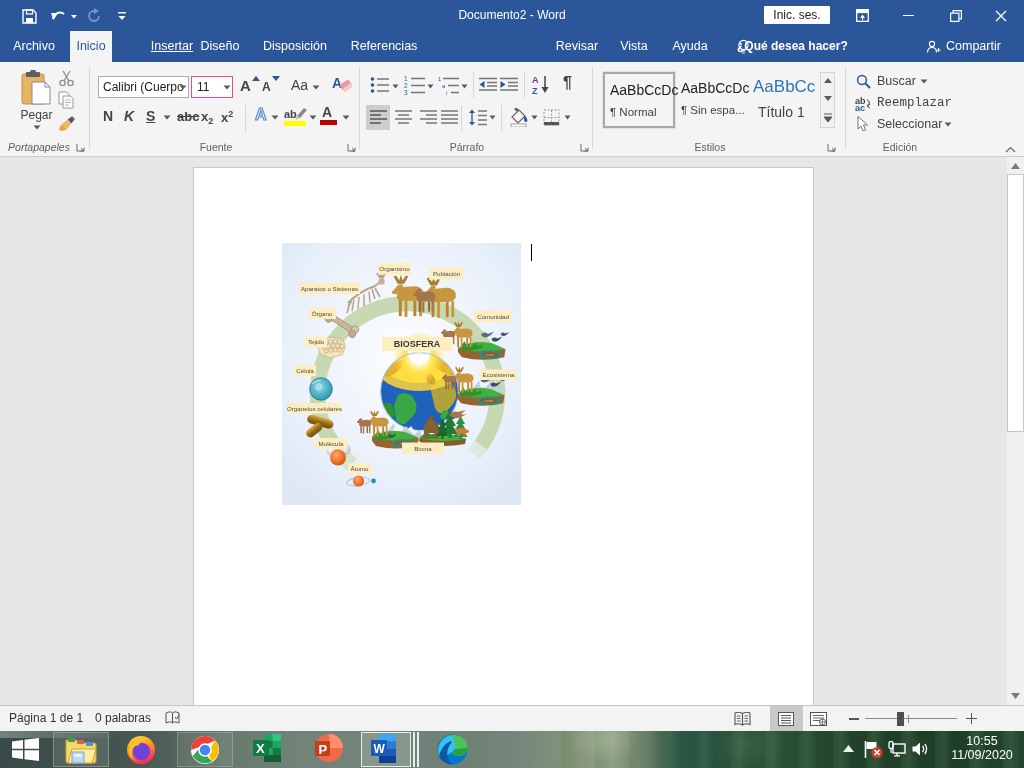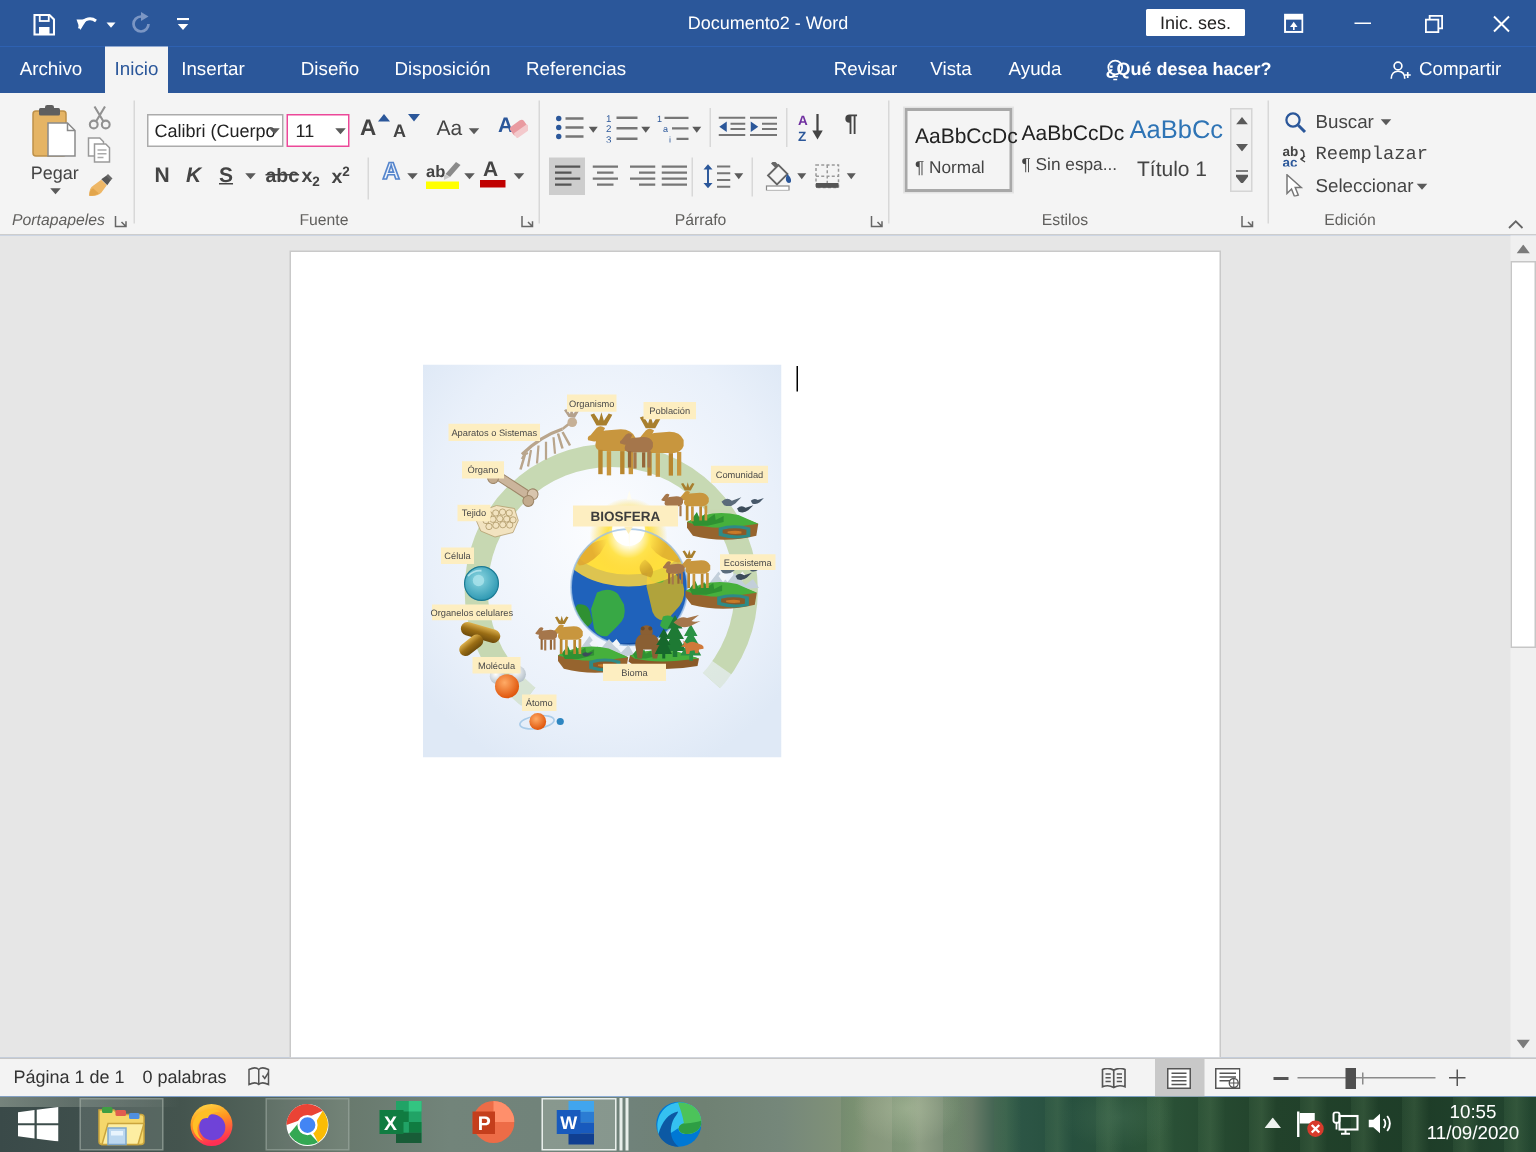--- a/index.html
+++ b/index.html
@@ -1,17 +1,17 @@
 <!DOCTYPE html>
 <html><head>
 <meta charset="utf-8">
 <style>
 * { margin:0; padding:0; box-sizing:border-box; }
 html,body { width:1024px; height:768px; overflow:hidden; font-family:"Liberation Sans", sans-serif; }
-#screen { position:absolute; left:0; top:0; width:1024px; height:768px; background:#3b82f6; }
+#screen { position:absolute; left:0; top:0; width:1024px; height:768px; background:#ec4899; }
 .abs { position:absolute; }
 
 
 #titlebar { position:absolute; left:0; top:0; width:1024px; height:31px; background:#2b579a; color:#fff; }
 #tabrow { position:absolute; left:0; top:31px; width:1024px; height:31px; background:#2b579a; }
 .tab { position:absolute; top:0; height:31px; line-height:31px; color:#fff; font-size:12.5px; text-align:center; }
 #tab-inicio { background:#f4f4f4; color:#2b579a; }
 .titletext { position:absolute; top:0; width:100%; text-align:center; height:31px; line-height:31px; font-size:12px; color:#fff; }
 
 
@@ -76,21 +76,21 @@
       <path d="M3.1 3.1 V0.6 H11.4 V8.9 H9" fill="none" stroke="#fff" stroke-width="1.2"></path>
     </svg>
 
     <svg class="abs" style="left:995px;top:10px" width="12" height="12" viewBox="0 0 12 12">
       <path d="M1 1 L11 11 M11 1 L1 11" stroke="#fff" stroke-width="1.3"></path>
     </svg>
   </div>
   <div id="tabrow">
     <div class="tab" style="left:10px;width:48px;">Archivo</div>
     <div class="tab" id="tab-inicio" style="left:70px;width:42px;">Inicio</div>
-    <div class="tab" style="left:116px;width:52px;">Insertar</div>
+    <div class="tab" style="left:146px;width:52px;text-decoration:underline;">Insertar</div>
     <div class="tab" style="left:196px;width:48px;">Diseño</div>
     <div class="tab" style="left:258px;width:74px;">Disposición</div>
     <div class="tab" style="left:348px;width:72px;">Referencias</div>
     <div class="tab" style="left:552px;width:50px;">Revisar</div>
     <div class="tab" style="left:616px;width:36px;">Vista</div>
     <div class="tab" style="left:668px;width:44px;">Ayuda</div>
     <svg class="abs" style="left:737px;top:8px" width="13" height="17" viewBox="0 0 13 17">
       <circle cx="6.5" cy="6" r="4.6" fill="none" stroke="#fff" stroke-width="1.2"></circle>
       <path d="M4.7 12 h3.6 M5.2 14 h2.6" stroke="#fff" stroke-width="1.1"></path>
     </svg>

